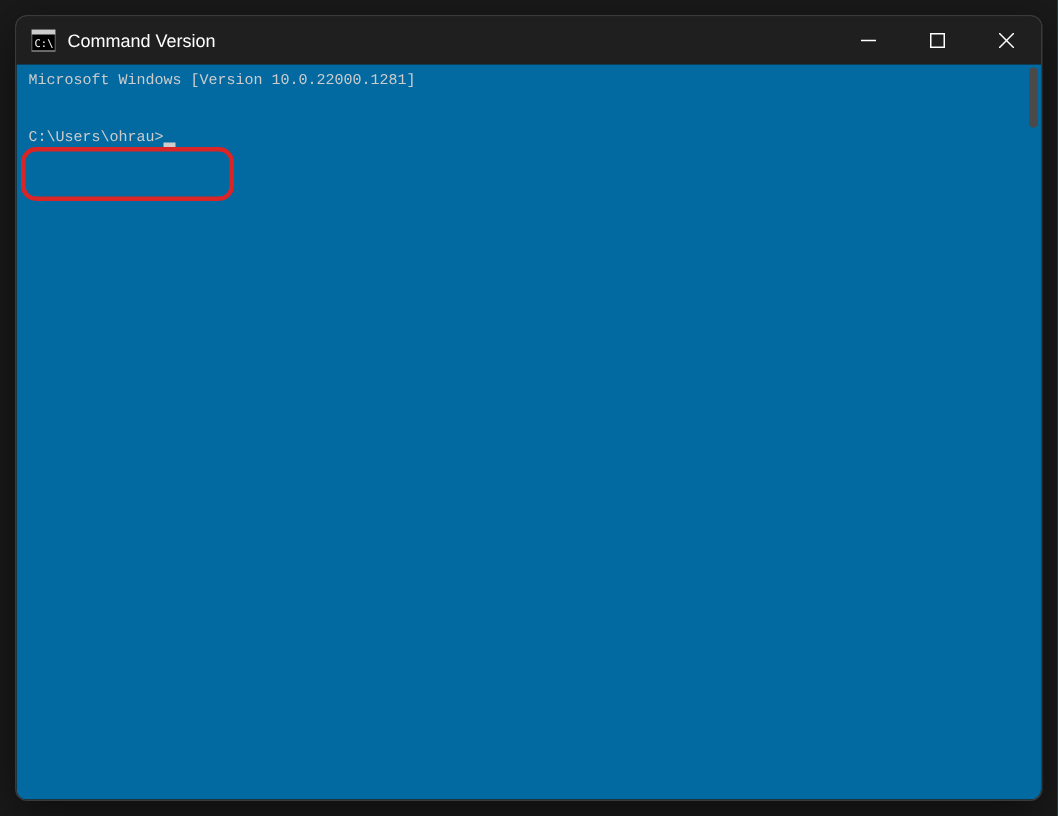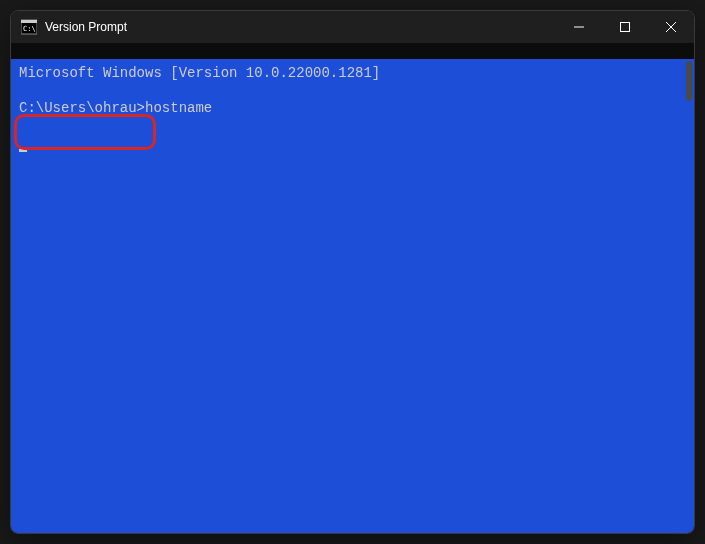--- a/index.html
+++ b/index.html
@@ -52,29 +52,28 @@
       width: 46px;
       height: 32px;
       display: flex;
       align-items: center;
       justify-content: center;
       color: #fff;
       cursor: pointer;
     }
     .terminal-body {
       flex: 1;
-      background: #1d4ed8;
+      background: #0369a1;
       padding: 6px 8px;
       font-family: Consolas, "Courier New", monospace;
-      font-size: 14px;
+      font-size: 10px;
       line-height: 1.25;
       color: #cccccc;
       position: relative;
       overflow: hidden;
-      margin-top: 16px;
     }
     .terminal-line { white-space: pre; }
     .blank-line { height: 1.25em; }
     .highlight-box {
       position: absolute;
       border: 3px solid #d92525;
       border-radius: 10px;
       pointer-events: none;
     }
     .cursor {
@@ -100,21 +99,21 @@
 
 <div class="window">
   <div class="titlebar">
     <span class="titlebar-icon">
       <svg width="16" height="16" viewBox="0 0 16 16">
         <rect x="0" y="1" width="16" height="14" fill="#000" stroke="#888" stroke-width="1"></rect>
         <rect x="0" y="1" width="16" height="3" fill="#ccc"></rect>
         <text x="2" y="12" font-size="7" fill="#fff" font-family="monospace">C:\</text>
       </svg>
     </span>
-    <span class="titlebar-title">Version Prompt</span>
+    <span class="titlebar-title">Command Version</span>
     <div class="titlebar-spacer"></div>
     <div class="titlebar-buttons">
       <div class="titlebar-btn">
         <svg width="10" height="10" viewBox="0 0 10 10">
             <line x1="0" y1="5" x2="10" y2="5" stroke="#fff" stroke-width="1"></line>
           </svg>
       </div>
       <div class="titlebar-btn">
         <svg width="10" height="10" viewBox="0 0 10 10">
             <rect x="0.5" y="0.5" width="9" height="9" fill="none" stroke="#fff" stroke-width="1"></rect>
@@ -126,19 +125,18 @@
             <line x1="10" y1="0" x2="0" y2="10" stroke="#fff" stroke-width="1"></line>
           </svg>
       </div>
     </div>
   </div>
 
   <div class="terminal-body">
     <div class="scrollbar"></div>
     <div class="terminal-line">Microsoft Windows [Version 10.0.22000.1281]</div>
     <div class="blank-line"></div>
-    <div class="terminal-line">C:\Users\ohrau&gt;hostname</div>
     <div class="blank-line"></div>
-    <div class="terminal-line"><span class="cursor"></span></div>
+    <div class="terminal-line"><span>C:\Users\ohrau&gt;</span><span class="cursor"></span></div>
 
     <div class="highlight-box" style="left:3px; top:55px; width:142px; height:36px;"></div>
   </div>
 </div>
 
 </body></html>

